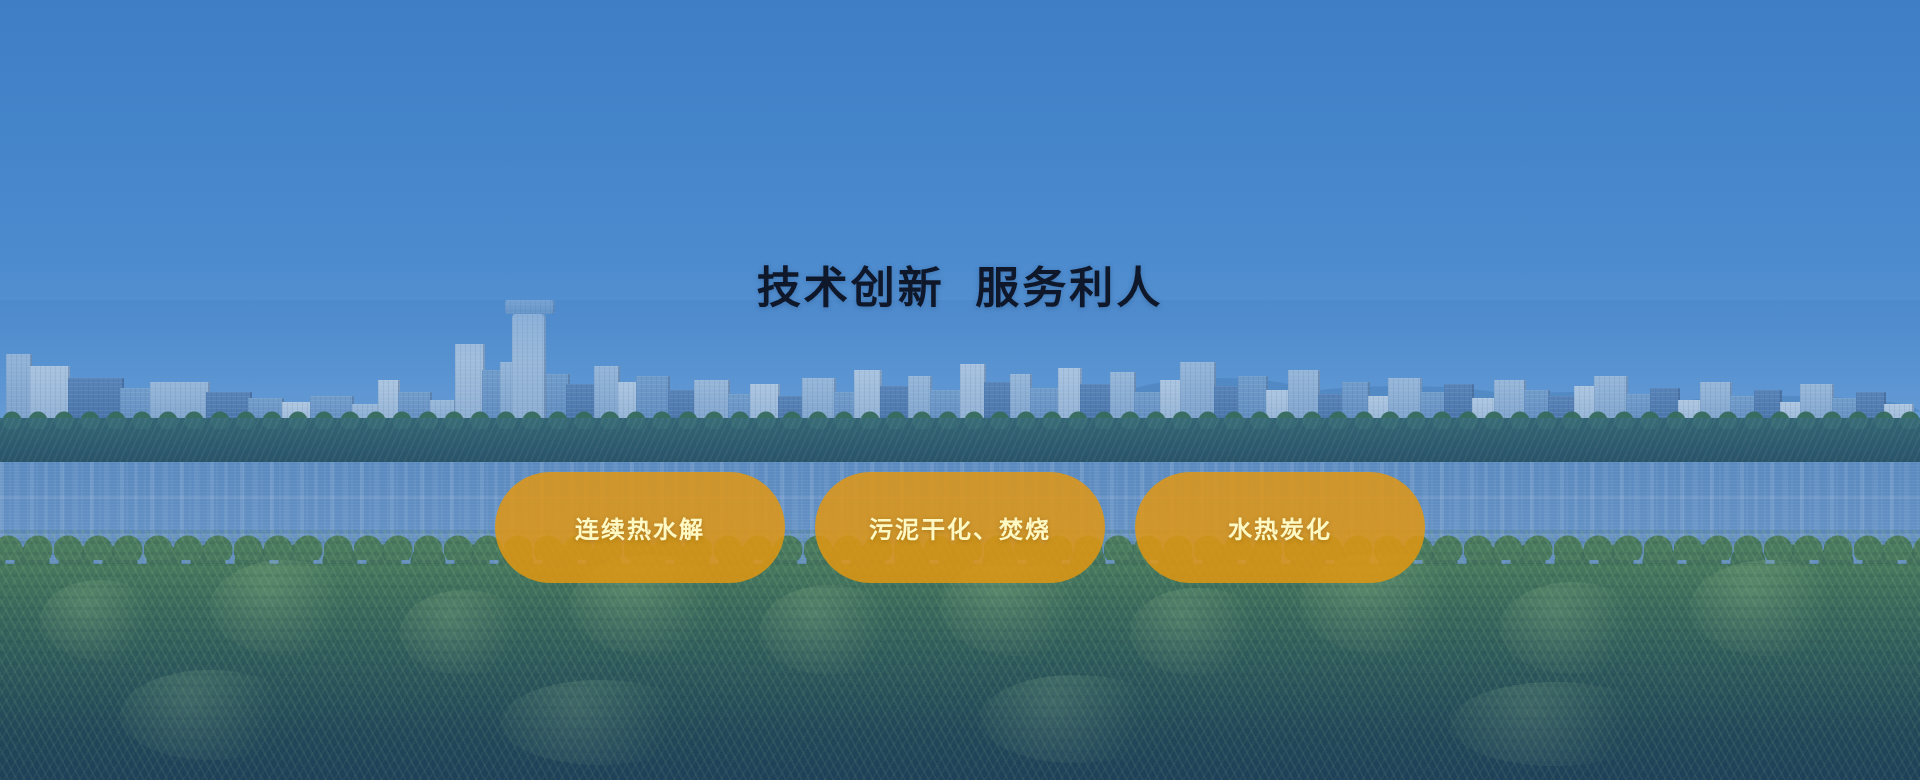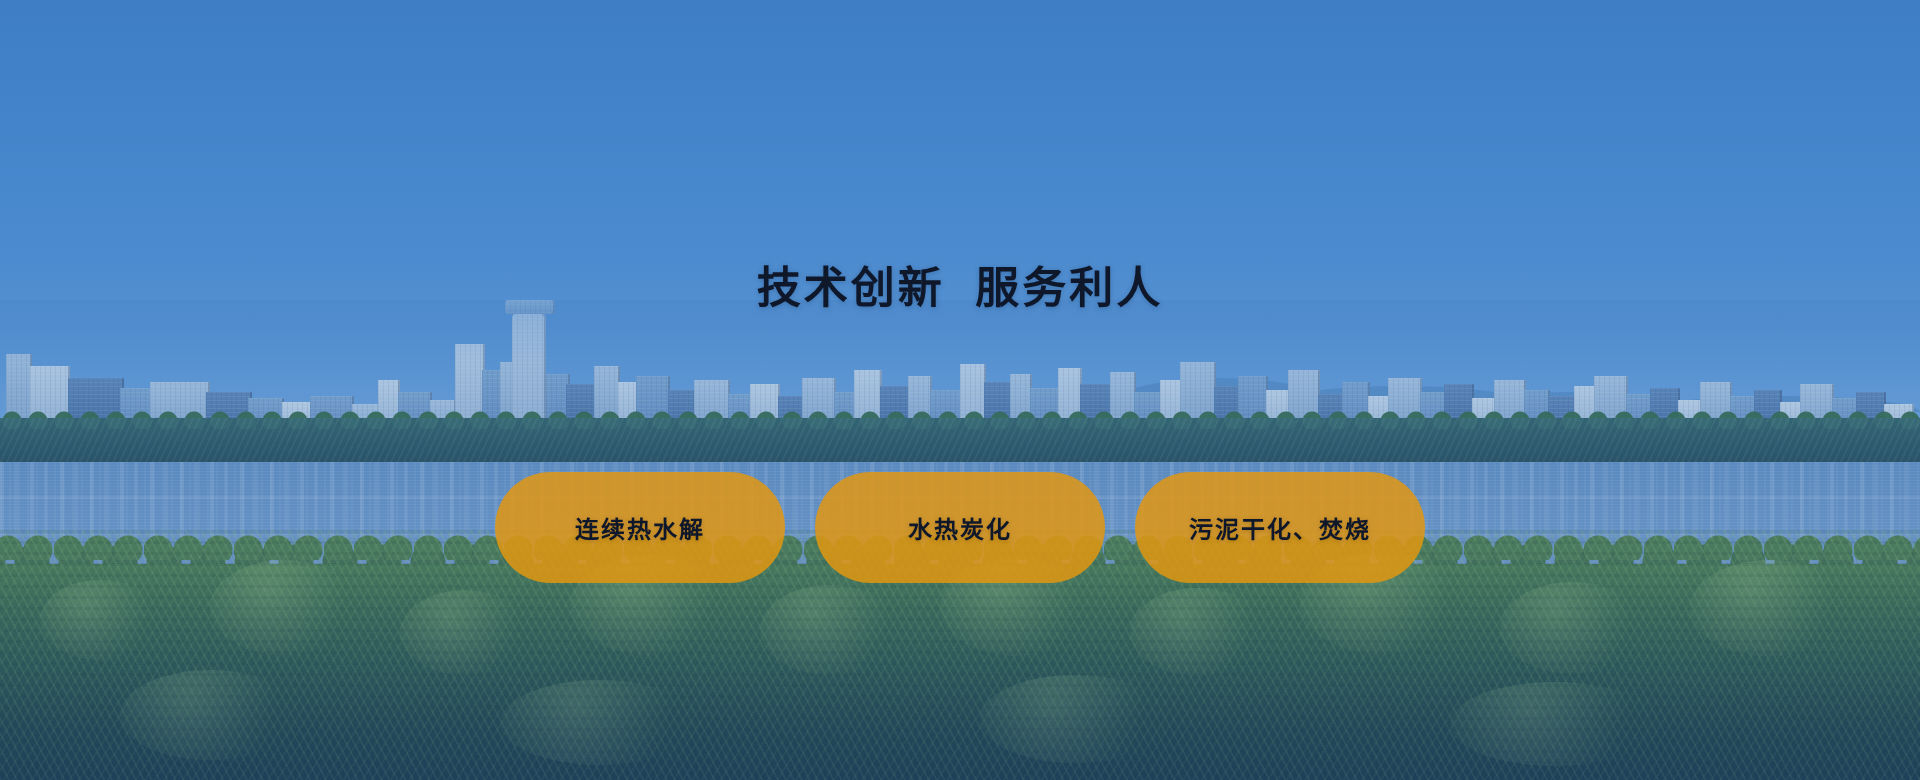--- a/index.html
+++ b/index.html
@@ -173,21 +173,21 @@
     gap:30px;
   }
   .pill {
     height:111px;
     min-width:290px;
     padding:0 34px;
     display:flex; align-items:center; justify-content:center;
     border:none; outline:none; cursor:pointer;
     border-radius:66px;
     background:rgba(226,150,18,.86);
-    color:#0f172a;
+    color:#fef9c3;
     font-family:"Liberation Sans","DejaVu Sans",sans-serif;
     font-size:24px;
     font-weight:700;
     letter-spacing:2px;
     text-shadow:0 1px 4px rgba(110,65,5,.35);
     backdrop-filter:saturate(130%);
   }
   .pill.w1 { width:290px; }
   .pill.w2 { width:288px; }
   .pill.w3 { width:285px; }
@@ -319,18 +319,18 @@
 
   <div class="cast"></div>
 
   <div class="content">
 
     <h1 class="title">技术创新  服务利人</h1>
 
 
     <div class="pills">
       <button class="pill w1">连续热水解</button>
+      <button class="pill w3">污泥干化、焚烧</button>
       <button class="pill w2">水热炭化</button>
-      <button class="pill w3">污泥干化、焚烧</button>
     </div>
 
   </div>
 </div>
 
 </body></html>

